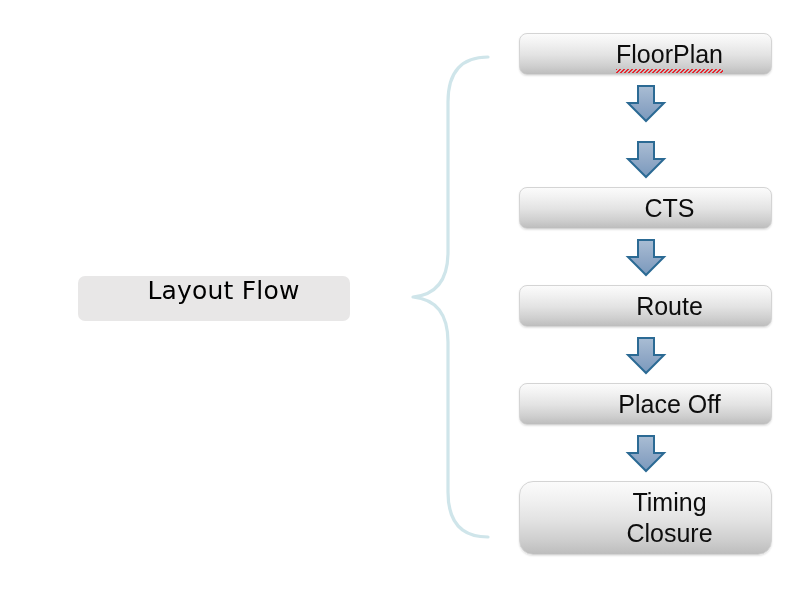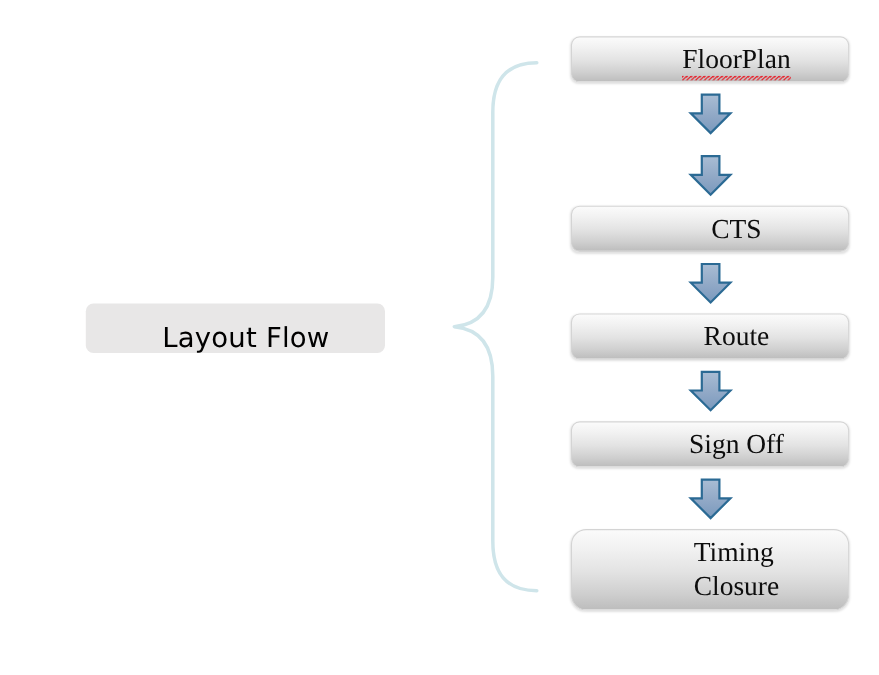--- a/index.html
+++ b/index.html
@@ -22,21 +22,21 @@
   
   .flat-box {
     position: absolute;
     left: 78px;
     top: 276px;
     width: 272px;
     height: 45px;
     background: #e8e7e7;
     border-radius: 7px;
     display: flex;
-    align-items: flex-end;
+    align-items: flex-start;
     justify-content: center;
     box-sizing: border-box;
     padding-left: 19px;
   }
   .flat-box .label {
     font-family: "DejaVu Sans", sans-serif;
     font-size: 25px;
     color: #000000;
     letter-spacing: 0.2px;
     white-space: nowrap;
@@ -75,25 +75,25 @@
     display: flex;
     align-items: center;
     justify-content: center;
     box-shadow: 0 1px 2px rgba(0,0,0,0.12);
   }
   .stage-box.tall {
     height: 74px;
     border-radius: 14px;
   }
   .stage-box .label {
-    font-family: Liberation Serif, serif;
+    font-family: Liberation Sans, sans-serif;
     font-size: 25px;
     line-height: 31px;
     color: #0d0d0d;
-    text-align: left;
+    text-align: center;
     white-space: pre-line;
     position: relative;
     margin-left: 48px;
   }
   
   .label.misspelled::after {
     content: "";
     position: absolute;
     left: 0;
     right: 0;
@@ -201,21 +201,21 @@
             <stop offset="0%" stop-color="#a9bdd4"></stop>
             <stop offset="55%" stop-color="#90a8c6"></stop>
             <stop offset="100%" stop-color="#7a99bd"></stop>
           </linearGradient>
         </defs>
         <path d="M 13 2 L 29 2 L 29 19 L 39 19 L 21 37 L 3 19 L 13 19 Z" fill="url(#ag4)" stroke="#2b6a94" stroke-width="2" stroke-linejoin="miter"></path>
       </svg>
     </div>
 
     <div class="stage-box">
-      <span class="label">Sign Off</span>
+      <span class="label">Place Off</span>
     </div>
     <div class="arrow-gap">
       <svg width="42" height="39" viewBox="0 0 42 39">
         <defs>
           <linearGradient id="ag5" x1="0" y1="0" x2="0" y2="1">
             <stop offset="0%" stop-color="#a9bdd4"></stop>
             <stop offset="55%" stop-color="#90a8c6"></stop>
             <stop offset="100%" stop-color="#7a99bd"></stop>
           </linearGradient>
         </defs>

